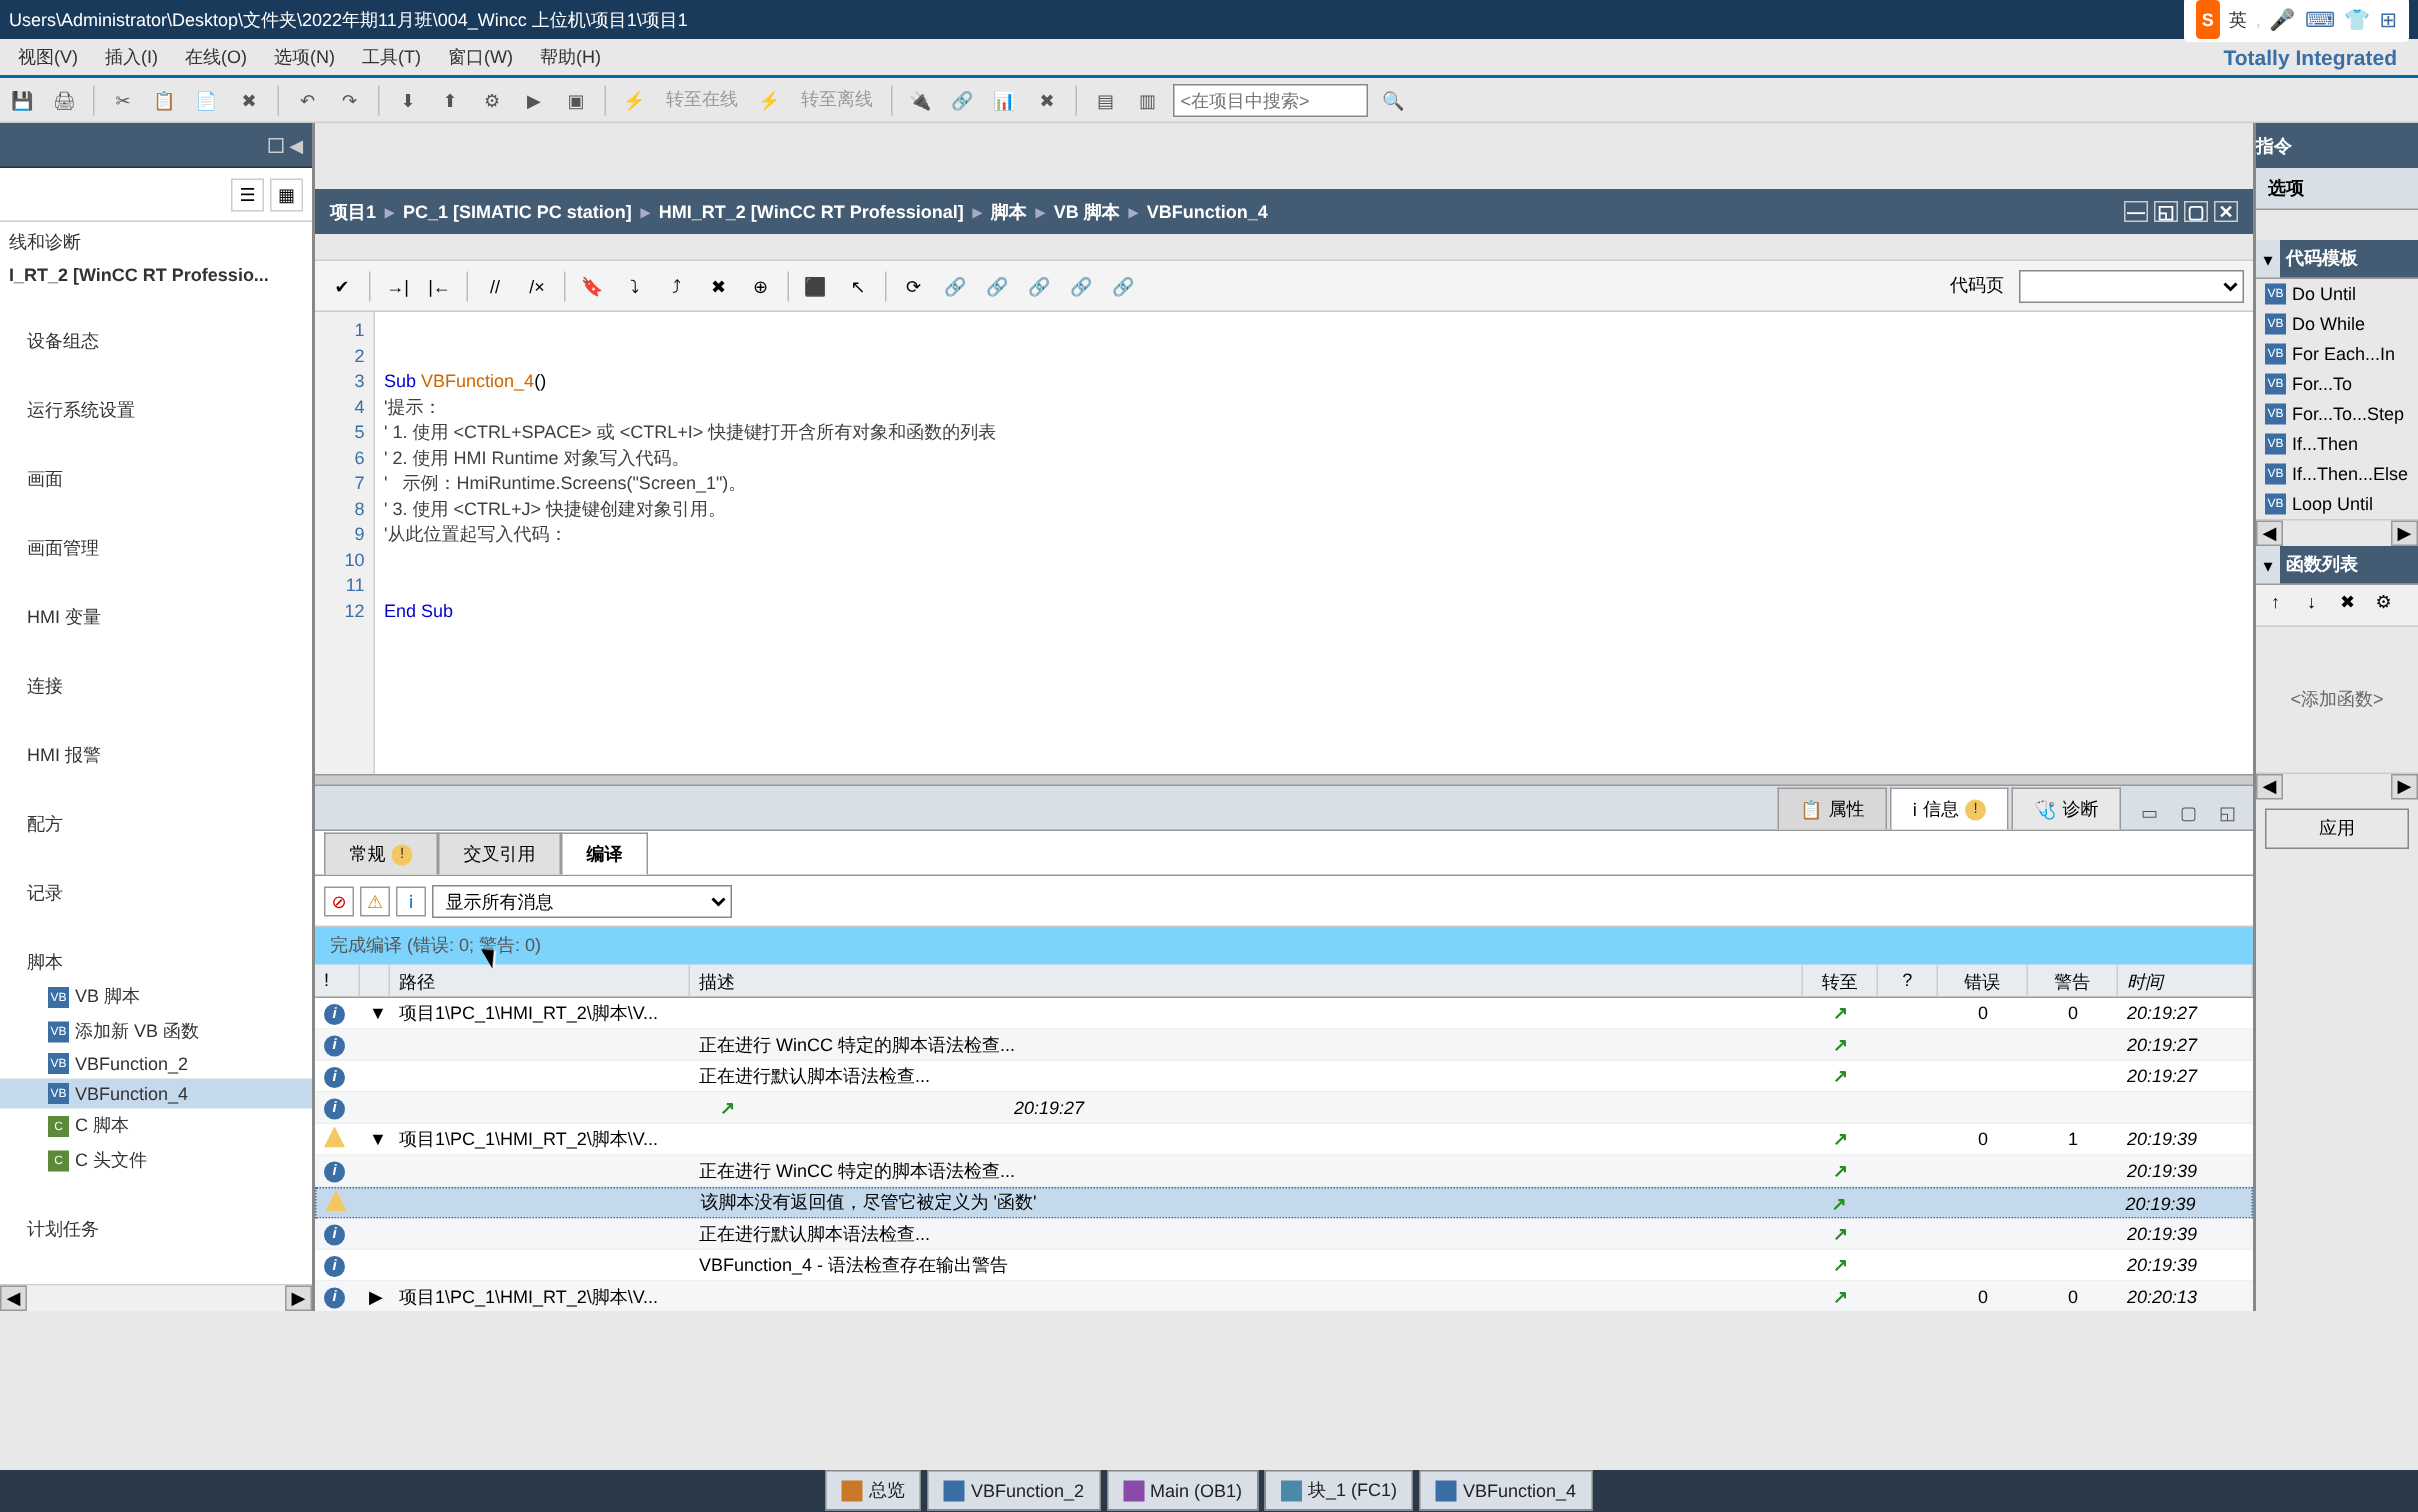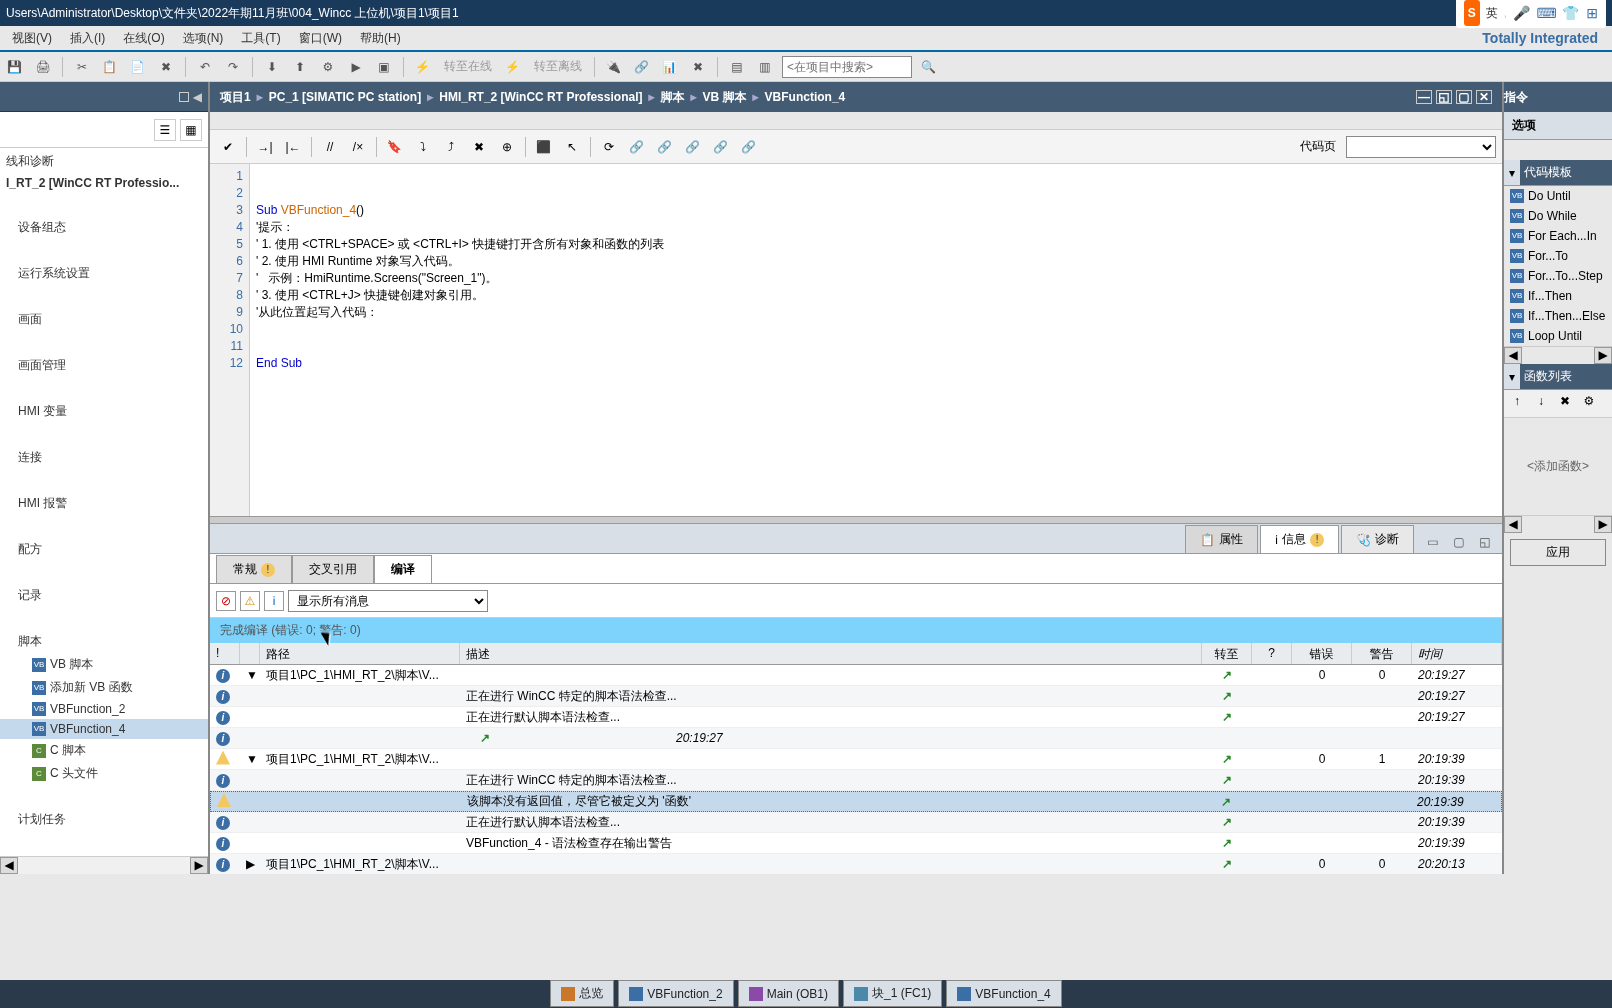--- a/index.html
+++ b/index.html
@@ -35,39 +35,39 @@
 .tree-item.selected { background: #c5d9ec; }
 .tree-item.sub1 { padding-left: 18px; margin-top: 23px; }
 .tree-item.sub2 { padding-left: 32px; }
 .tree-icon { width: 14px; height: 14px; display: inline-block; }
 .tree-icon.vb { background: #3a6ea5; color: #fff; font-size: 8px; text-align: center; line-height: 14px; }
 .tree-icon.c { background: #5a8a3a; color: #fff; font-size: 8px; text-align: center; line-height: 14px; }
 .tree-scroll { height: 18px; background: #e8e8e8; border-top: 1px solid #ccc; display: flex; }
 .tree-scroll .arrow { width: 18px; border: 1px solid #999; background: #ddd; text-align: center; }
 .tree-scroll .track { flex: 1; background: #f0f0f0; }
 
-.center { flex: 1; display: flex; flex-direction: column; background: #fff; }
+.center { flex: 1; display: flex; flex-direction: column; background: #fff; margin-top: 44px; }
 .breadcrumb { height: 30px; background: #435b73; color: #fff; display: flex; align-items: center; padding: 0 10px; font-weight: bold; }
 .breadcrumb .sep { padding: 0 6px; color: #aac; }
 .breadcrumb .winctrl { margin-left: auto; display: flex; gap: 4px; }
 .breadcrumb .winctrl span { width: 16px; height: 14px; border: 1px solid #ccc; display: inline-block; text-align: center; line-height: 12px; cursor: pointer; }
 .editor-spacer { height: 18px; background: #e8e8e8; border-bottom: 1px solid #ccc; }
 .script-toolbar { height: 34px; background: #f4f4f4; border-bottom: 1px solid #ccc; display: flex; align-items: center; padding: 0 6px; gap: 4px; }
 .st-btn { width: 24px; height: 24px; display: inline-flex; align-items: center; justify-content: center; border: 1px solid transparent; cursor: pointer; }
 .codepage-label { margin-left: auto; padding-right: 6px; }
 .codepage-sel { width: 150px; height: 22px; border: 1px solid #888; background: #fff; }
 
 .editor-body { flex: 1; display: flex; background: #fff; overflow: hidden; }
 .gutter { width: 40px; background: #f0f0f0; border-right: 1px solid #ccc; text-align: right; padding: 4px 6px 4px 0; color: #3a6ea5; }
 .gutter div { height: 17px; line-height: 17px; }
 .code { flex: 1; padding: 4px 6px; font-family: Consolas, monospace; font-size: 13px; white-space: pre; }
 .code div { height: 17px; line-height: 17px; }
 .kw { color: #0000cc; }
 .fn { color: #cc6600; }
-.cm { color: #000000; }
+.cm { color: #404040; }
 
 .mid-splitter { height: 8px; background: #ccc; border-top: 1px solid #999; border-bottom: 1px solid #999; }
 
 .lower-pane { height: 350px; display: flex; flex-direction: column; background: #e8e8e8; }
 .lower-tabs { height: 30px; background: #d8dfe6; display: flex; align-items: flex-end; padding: 0 6px; gap: 2px; border-bottom: 1px solid #999; }
 .ltab { padding: 5px 14px; background: #e8e8e8; border: 1px solid #999; border-bottom: none; cursor: pointer; display: flex; align-items: center; gap: 4px; }
 .ltab.inspector { margin-left: auto; background: #d8d8d8; }
 .info-badge { background: #3a6ea5; color: #fff; border-radius: 50%; width: 14px; height: 14px; font-size: 10px; text-align: center; line-height: 14px; }
 .warn-badge { background: #f4c860; color: #333; border-radius: 50%; width: 14px; height: 14px; font-size: 10px; text-align: center; line-height: 14px; }
 
@@ -101,21 +101,21 @@
 .msg-row > div { padding: 2px 6px; }
 .ico-info { color: #fff; background: #3a6ea5; border-radius: 50%; width: 14px; height: 14px; font-size: 10px; text-align: center; line-height: 14px; display: inline-block; font-weight: bold; font-style: italic; }
 .ico-warn { background: #f4c860; width: 14px; height: 14px; display: inline-block; clip-path: polygon(50% 0, 100% 100%, 0 100%); }
 .goto-arrow { color: #2a8a2a; font-weight: bold; }
 
 .sidebar-right { width: 110px; background: #e8e8e8; border-left: 2px solid #888; display: flex; flex-direction: column; }
 .right-header { height: 30px; background: #435b73; color: #fff; display: flex; align-items: center; padding: 0 0; font-weight: bold; }
 .right-sub { height: 28px; background: #d8dfe6; display: flex; align-items: center; padding: 0 8px; font-weight: bold; border-bottom: 1px solid #999; }
 .right-collapse-row { display: flex; align-items: center; background: #d8dfe6; border-bottom: 1px solid #999; }
 .right-collapse-row .chev { width: 16px; text-align: center; cursor: pointer; }
-.right-collapse-row .lbl { flex: 1; padding: 4px; font-weight: normal; background: #435b73; color: #fff; }
+.right-collapse-row .lbl { flex: 1; padding: 4px; font-weight: bold; background: #435b73; color: #fff; }
 .tpl-list { }
 .tpl-item { padding: 3px 6px; display: flex; gap: 4px; align-items: center; cursor: pointer; white-space: nowrap; overflow: hidden; }
 .tpl-icon { width: 14px; height: 14px; background: #3a6ea5; color: #fff; font-size: 8px; text-align: center; line-height: 14px; }
 .right-hscroll { height: 18px; display: flex; background: #e8e8e8; border-top: 1px solid #ccc; }
 .right-hscroll .arrow { width: 18px; border: 1px solid #999; background: #ddd; text-align: center; }
 .right-hscroll .track { flex: 1; }
 .right-toolbar { height: 28px; display: flex; gap: 4px; padding: 3px; background: #f0f0f0; border-bottom: 1px solid #ccc; }
 .right-toolbar .rtb { width: 20px; height: 20px; border: 1px solid transparent; text-align: center; cursor: pointer; }
 .right-add { padding: 40px 4px; text-align: center; color: #666; }
 .apply-btn { margin: 6px; padding: 4px 0; border: 1px solid #888; background: #e8e8e8; text-align: center; cursor: pointer; }

